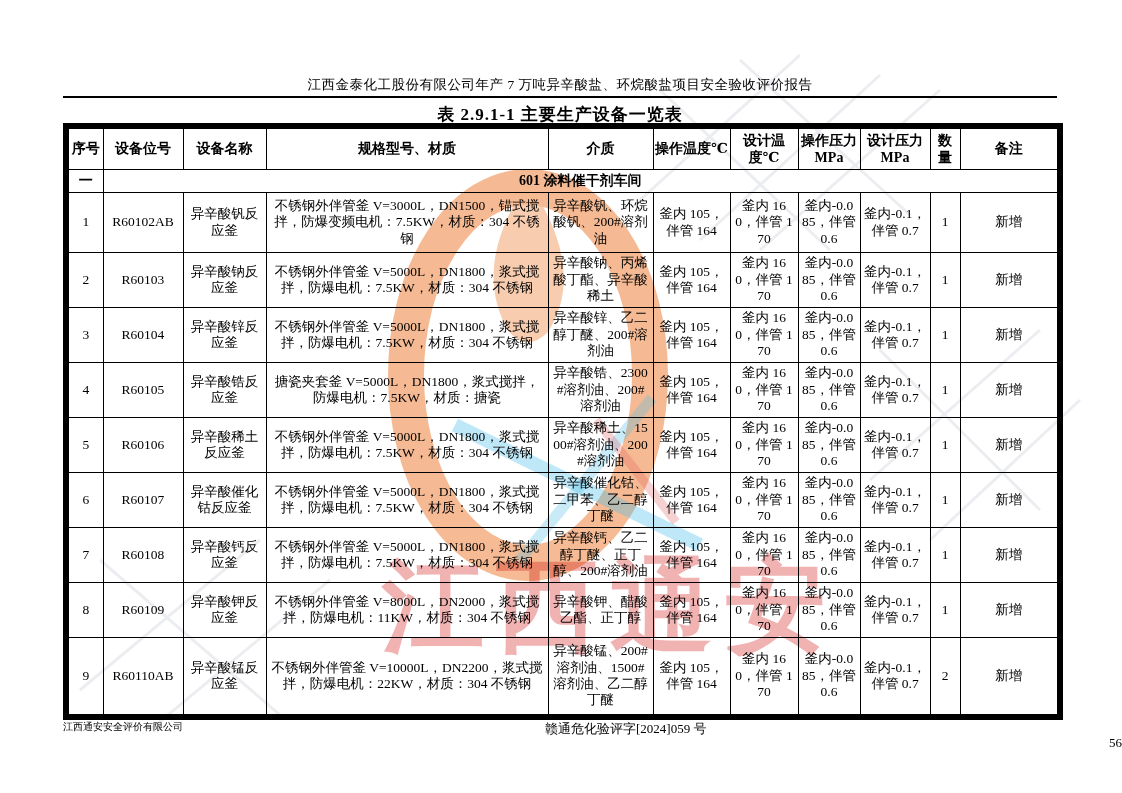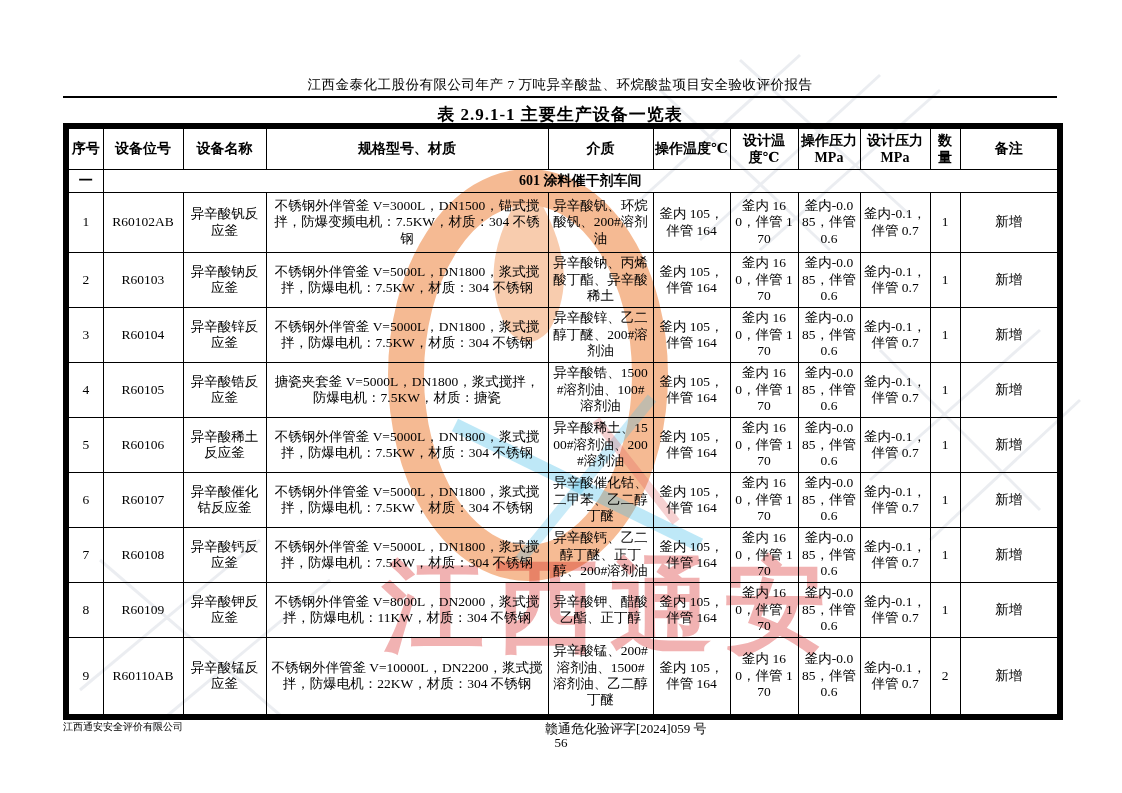--- a/index.html
+++ b/index.html
@@ -21,21 +21,21 @@
     padding:1px 3px;font-size:13.5px;line-height:1.22;word-break:break-all;background:transparent;
   }
   table.equip thead th{font-weight:bold;font-size:14px;height:38px;padding:1px 1px;}
   tr.section-row td{font-weight:bold;height:20px;font-size:14px;}
   tr.row-std  td{height:52px;}
   tr.row-tall td{height:57px;}
   tr.row-xl   td{height:74px;}
   .footer-rule{position:absolute;top:716px;left:63px;width:994px;border-top:2px solid #000;height:0;}
   .footer-left{position:absolute;top:720px;left:63px;font-size:10px;}
   .footer-doc{position:absolute;top:720px;left:545px;font-size:13px;}
-  .page-number{position:absolute;top:735px;left:0;width:1122px;text-align:center;font-size:13px;}
+  .page-number{position:absolute;top:735px;left:0;width:1122px;text-align:right;font-size:13px;}
   .red-watermark{
     position:absolute;left:382px;top:556px;z-index:3;pointer-events:none;
     font-size:102px;font-weight:bold;letter-spacing:12px;line-height:1;
     color:rgba(222,72,72,0.42);mix-blend-mode:multiply;white-space:nowrap;
   }
 </style>
 </head>
 <body>
 
 <div class="page">
@@ -144,21 +144,21 @@
             <td>釜内-0.085，伴管 0.6</td>
             <td>釜内-0.1，伴管 0.7</td>
             <td>1</td>
             <td>新增</td>
           </tr>
           <tr class="row-std">
             <td>4</td>
             <td>R60105</td>
             <td>异辛酸锆反应釜</td>
             <td>搪瓷夹套釜 V=5000L，DN1800，浆式搅拌，防爆电机：7.5KW，材质：搪瓷</td>
-            <td>异辛酸锆、1500#溶剂油、100#溶剂油</td>
+            <td>异辛酸锆、2300#溶剂油、200#溶剂油</td>
             <td>釜内 105，伴管 164</td>
             <td>釜内 160，伴管 170</td>
             <td>釜内-0.085，伴管 0.6</td>
             <td>釜内-0.1，伴管 0.7</td>
             <td>1</td>
             <td>新增</td>
           </tr>
           <tr class="row-std">
             <td>5</td>
             <td>R60106</td>

